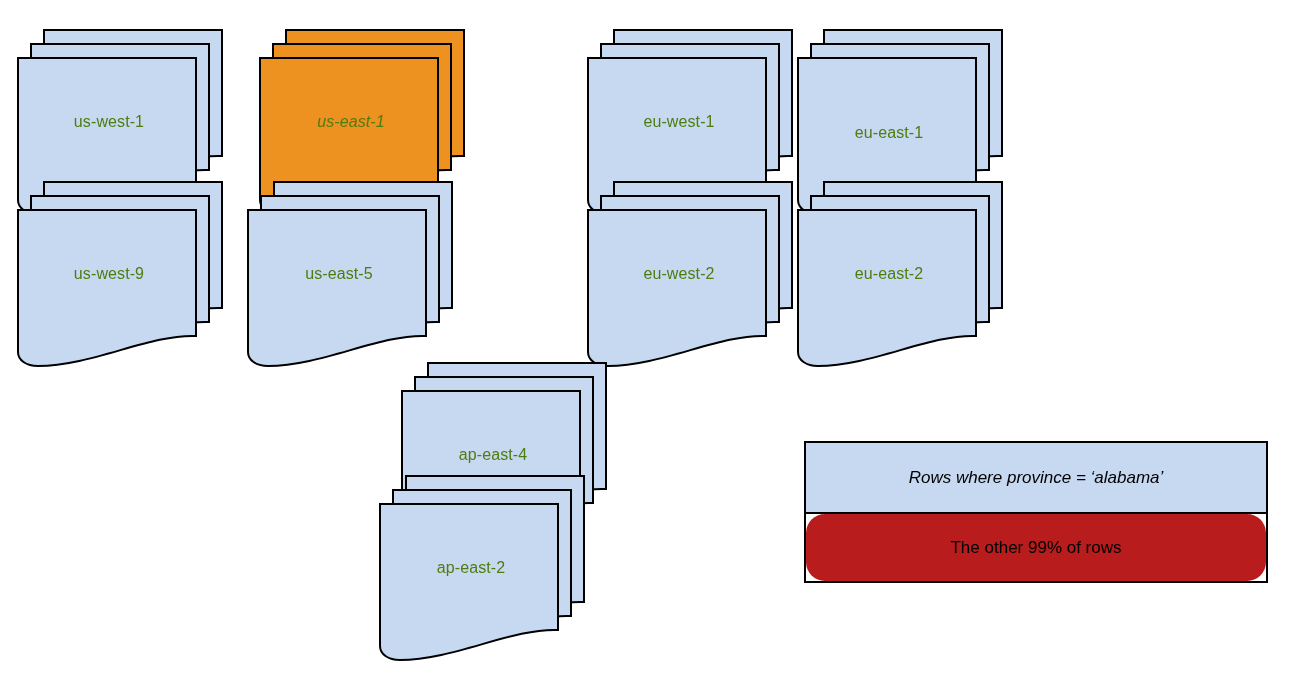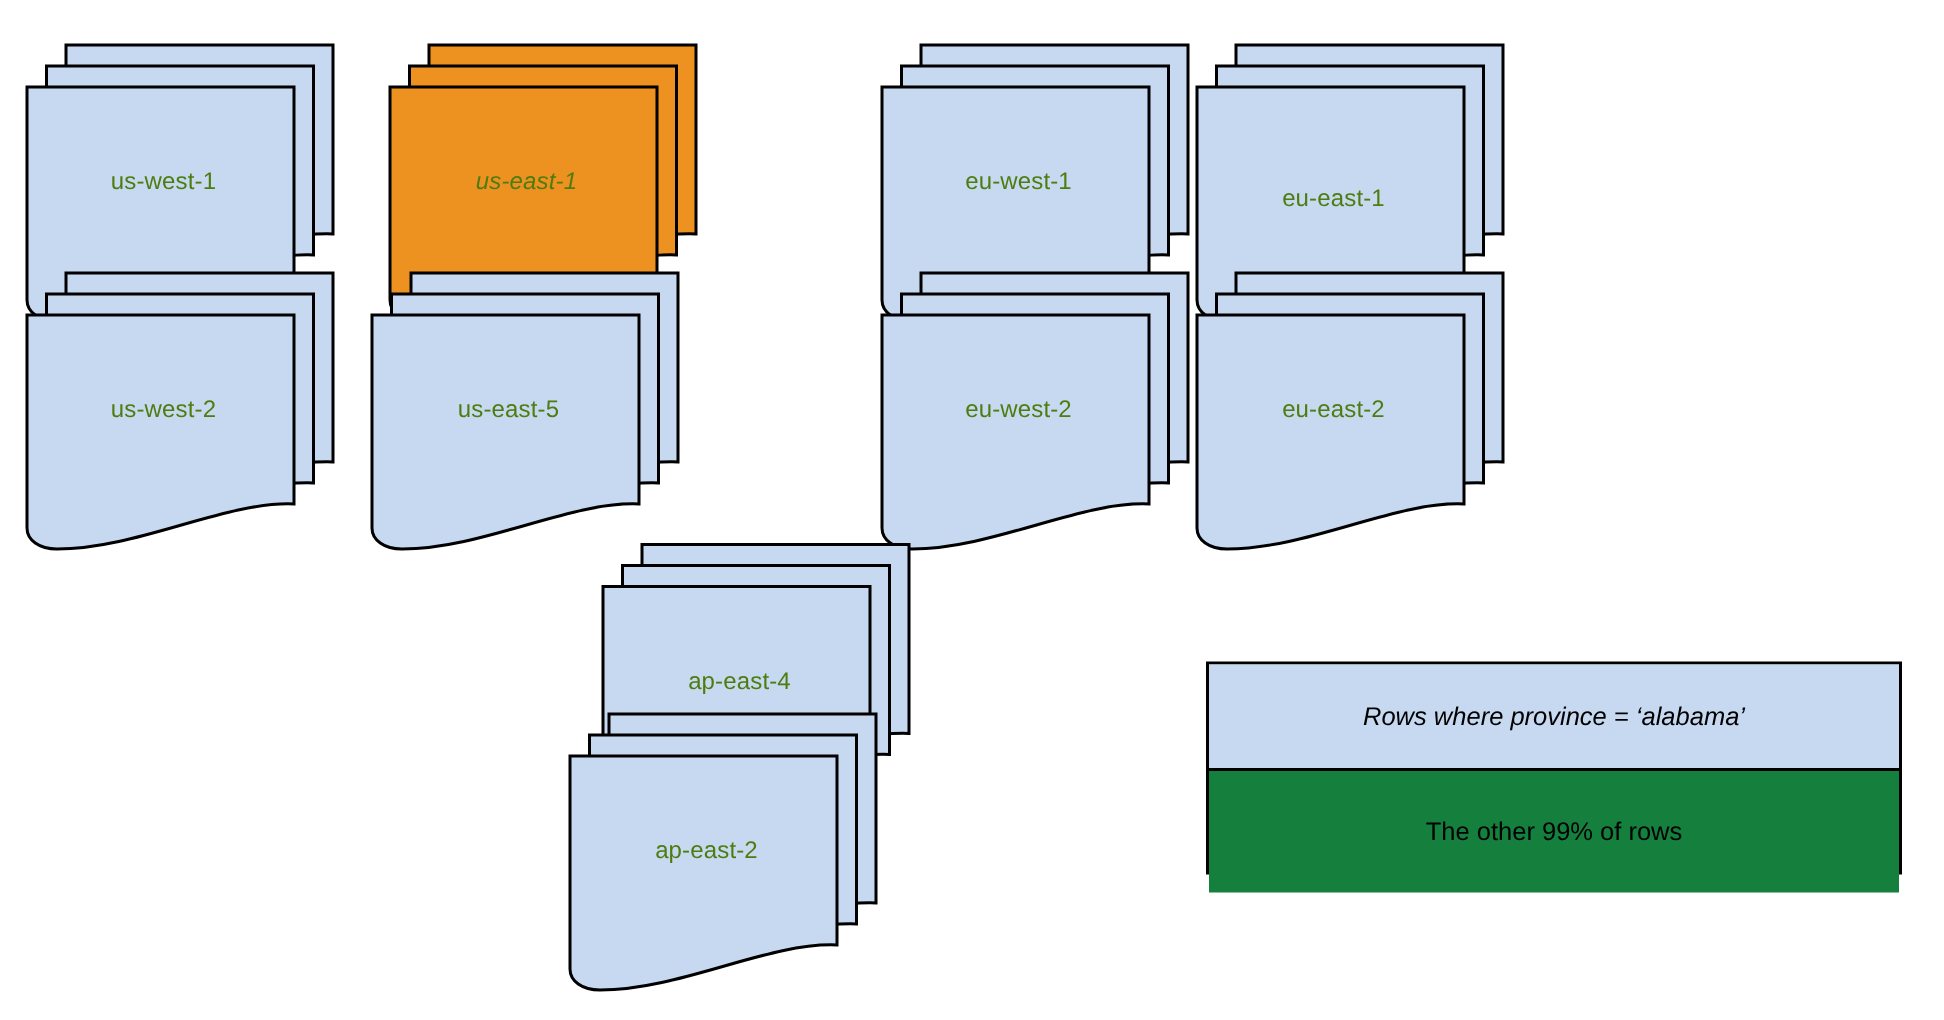--- a/index.html
+++ b/index.html
@@ -107,21 +107,21 @@
           <path d="M0,28 L178,28 L178,154 C132,152 74,184 20,184 C8,184 0,178 0,170 Z" fill="#c6d9f1" stroke="#000000" stroke-width="2" stroke-linejoin="miter"></path>
         </svg>
         <div class="stack-label" style="top: 94px;">eu-east-1</div>
       </div>
       <div class="stack" style="left: 18px; top: 182px;">
         <svg viewBox="0 0 232 175">
           <path d="M26,0 L204,0 L204,126 C158,124 100,156 46,156 C34,156 26,150 26,142 Z" fill="#c6d9f1" stroke="#000000" stroke-width="2" stroke-linejoin="miter"></path>
           <path d="M13,14 L191,14 L191,140 C145,138 87,170 33,170 C21,170 13,164 13,156 Z" fill="#c6d9f1" stroke="#000000" stroke-width="2" stroke-linejoin="miter"></path>
           <path d="M0,28 L178,28 L178,154 C132,152 74,184 20,184 C8,184 0,178 0,170 Z" fill="#c6d9f1" stroke="#000000" stroke-width="2" stroke-linejoin="miter"></path>
         </svg>
-        <div class="stack-label" style="top: 83px;">us-west-2</div>
+        <div class="stack-label" style="top: 83px;">us-west-9</div>
       </div>
       <div class="stack" style="left: 248px; top: 182px;">
         <svg viewBox="0 0 232 175">
           <path d="M26,0 L204,0 L204,126 C158,124 100,156 46,156 C34,156 26,150 26,142 Z" fill="#c6d9f1" stroke="#000000" stroke-width="2" stroke-linejoin="miter"></path>
           <path d="M13,14 L191,14 L191,140 C145,138 87,170 33,170 C21,170 13,164 13,156 Z" fill="#c6d9f1" stroke="#000000" stroke-width="2" stroke-linejoin="miter"></path>
           <path d="M0,28 L178,28 L178,154 C132,152 74,184 20,184 C8,184 0,178 0,170 Z" fill="#c6d9f1" stroke="#000000" stroke-width="2" stroke-linejoin="miter"></path>
         </svg>
         <div class="stack-label" style="top: 83px;">us-east-5</div>
       </div>
       <div class="stack" style="left: 588px; top: 182px;">
@@ -154,17 +154,17 @@
           <path d="M13,14 L191,14 L191,140 C145,138 87,170 33,170 C21,170 13,164 13,156 Z" fill="#c6d9f1" stroke="#000000" stroke-width="2" stroke-linejoin="miter"></path>
           <path d="M0,28 L178,28 L178,154 C132,152 74,184 20,184 C8,184 0,178 0,170 Z" fill="#c6d9f1" stroke="#000000" stroke-width="2" stroke-linejoin="miter"></path>
         </svg>
         <div class="stack-label" style="top: 83px;">ap-east-2</div>
       </div>
     </div>
   <div id="legend-layer" class="legend" style="left: 804px; top: 441px; width: 464px; height: 142px;">
       <div class="legend-row blue" style="height: 71px; background: rgb(198, 217, 241);">
         <span>Rows where province = ‘alabama’</span>
       </div>
-      <div class="legend-row orange" style="height: 81px; background: #15803d;">
+      <div class="legend-row orange" style="height: 67px; background: #b91c1c; border-radius: 19px;">
         <span>The other 99% of rows</span>
       </div>
     </div>
 </div>
 
 </body></html>

